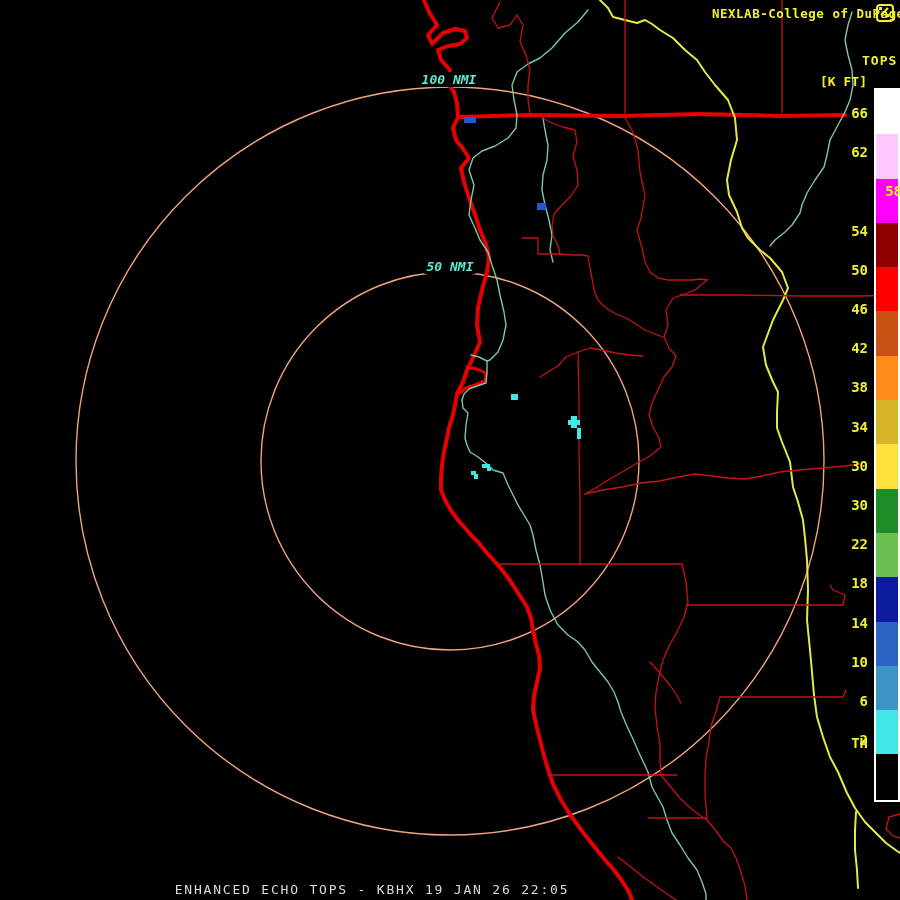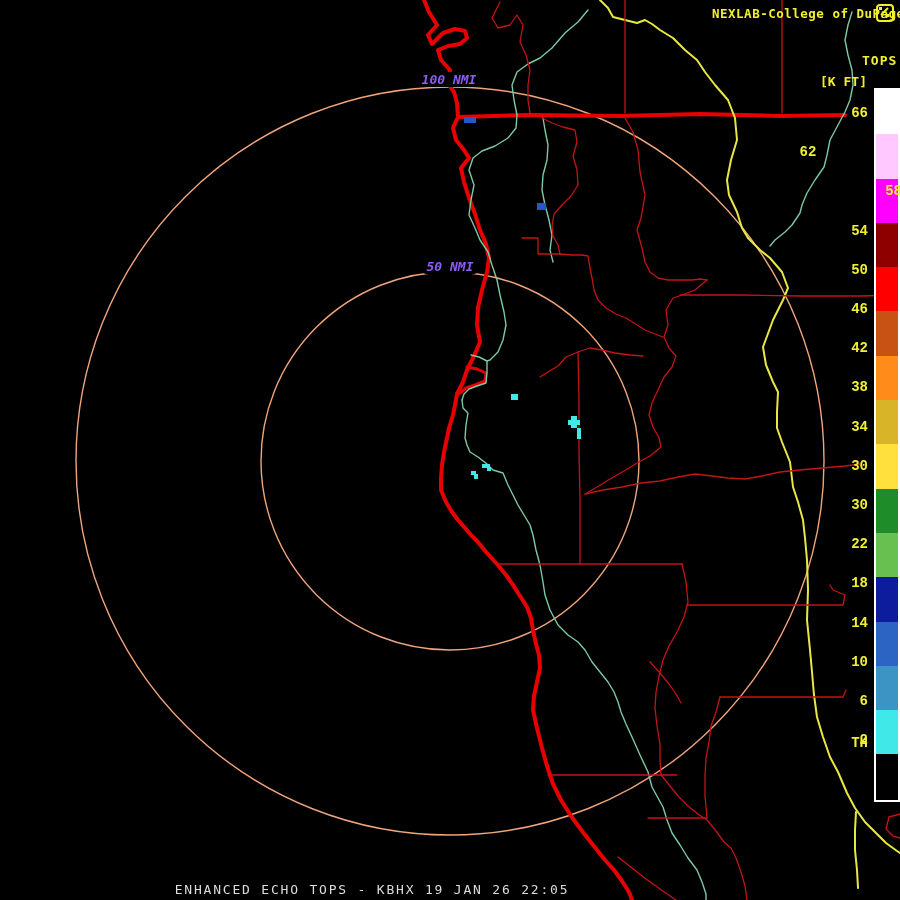--- a/index.html
+++ b/index.html
@@ -10,23 +10,23 @@
              letter-spacing:.5px;white-space:nowrap;}
   #cod-logo{position:absolute;top:4px;left:876px;width:14px;height:14px;
             border:2px solid #F0F030;border-radius:4px;}
   #cod-logo .diag{position:absolute;left:1px;top:1px;width:10px;height:10px;}
   #tops-heading{position:absolute;top:53px;left:862px;font-size:13px;font-weight:bold;letter-spacing:1px;}
   #tops-units{position:absolute;top:66px;left:820px;font-size:13px;font-weight:bold;margin-top:8px;}
   #colorbar{position:absolute;left:874px;top:88px;width:22px;height:710px;
             border:2px solid #FFF;background:#000;}
   #colorbar .band{width:100%;}
   .cb-label{position:absolute;width:40px;text-align:right;font-size:14px;font-weight:bold;
-            color:#F0F030;line-height:14px;font-family:Liberation Mono, monospace;}
+            color:#F0F030;line-height:14px;}
   .ring-label{position:absolute;font-size:13px;font-weight:bold;font-style:italic;
-              color:#8b5cf6;background:#000;padding:0 2px;white-space:nowrap;}
+              color:#5eead4;background:#000;padding:0 2px;white-space:nowrap;}
   #caption{position:absolute;top:882px;left:0;width:744px;text-align:center;
            font-size:13px;letter-spacing:1.8px;color:#DCDCDC;white-space:nowrap;}
   svg{position:absolute;left:0;top:0;}
 </style>
 </head>
 <body>
 
 <div id="screen">
 
   <svg id="map-svg" width="900" height="900" viewBox="0 0 900 900">
@@ -104,21 +104,21 @@
       <div class="band" style="height: 44.3px; background: rgb(30, 140, 40);"></div>
       <div class="band" style="height: 44.3px; background: rgb(104, 192, 80);"></div>
       <div class="band" style="height: 44.3px; background: rgb(12, 28, 156);"></div>
       <div class="band" style="height: 44.3px; background: rgb(44, 100, 196);"></div>
       <div class="band" style="height: 44.3px; background: rgb(60, 148, 196);"></div>
       <div class="band" style="height: 44.3px; background: rgb(64, 232, 232);"></div>
       <div class="band" style="height: 45px; background: rgb(0, 0, 0);"></div>
     </div>
   <div id="cb-labels">
       <div class="cb-label" style="left: 828px; top: 106px;">66</div>
-      <div class="cb-label" style="left: 788px; top: 145.2px; text-align: center;">62</div>
+      <div class="cb-label" style="left: 828px; top: 145.2px;">62</div>
       <div class="cb-label" style="left: 862px; top: 184.4px;">58</div>
       <div class="cb-label" style="left: 828px; top: 223.6px;">54</div>
       <div class="cb-label" style="left: 828px; top: 262.8px;">50</div>
       <div class="cb-label" style="left: 828px; top: 302px;">46</div>
       <div class="cb-label" style="left: 828px; top: 341.2px;">42</div>
       <div class="cb-label" style="left: 828px; top: 380.4px;">38</div>
       <div class="cb-label" style="left: 828px; top: 419.6px;">34</div>
       <div class="cb-label" style="left: 828px; top: 458.8px;">30</div>
       <div class="cb-label" style="left: 828px; top: 498px;">30</div>
       <div class="cb-label" style="left: 828px; top: 537.2px;">22</div>

